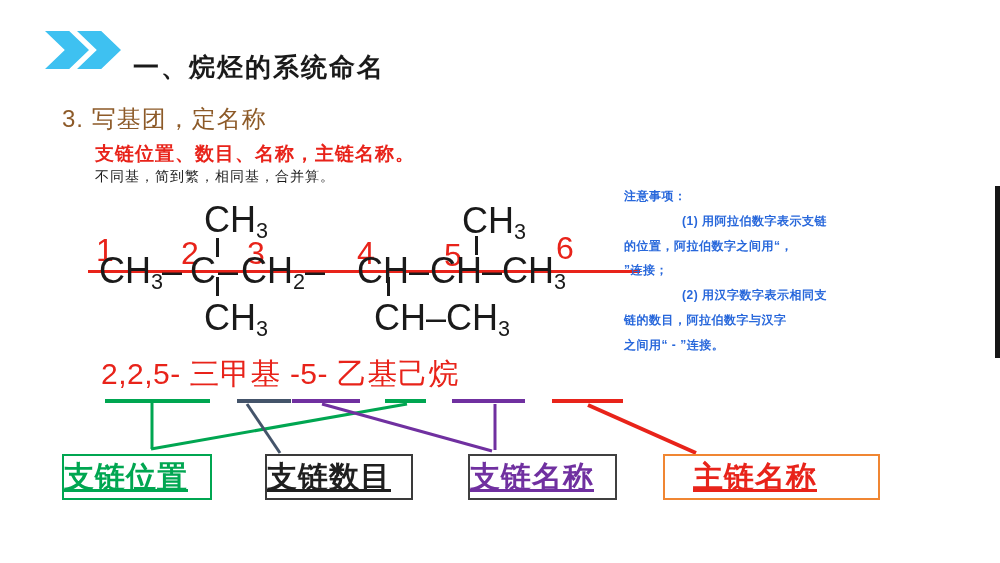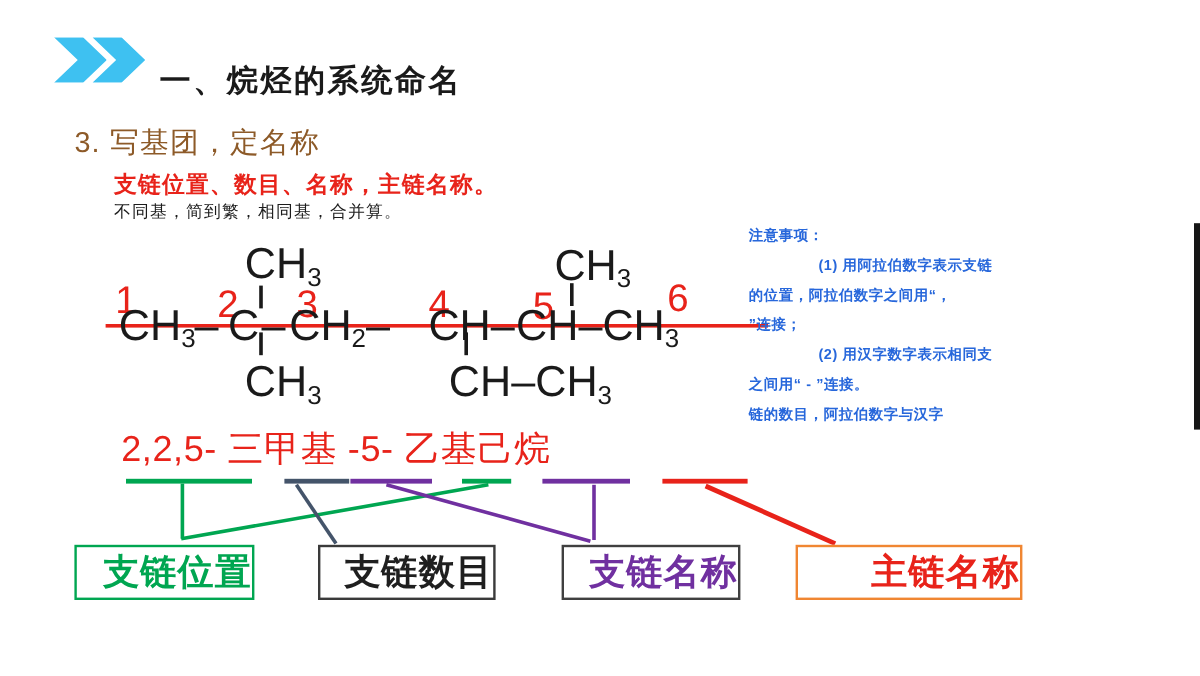--- a/index.html
+++ b/index.html
@@ -55,26 +55,26 @@
   .ul.g1{left:105px;width:105px;background:#00a651;}
   .ul.gy{left:237px;width:54px;background:#44546a;}
   .ul.p1{left:292px;width:68px;background:#7030a0;}
   .ul.g2{left:385px;width:41px;background:#00a651;}
   .ul.p2{left:452px;width:73px;background:#7030a0;}
   .ul.rd{left:552px;width:71px;background:#e8231a;}
   svg.connectors{position:absolute;left:0;top:0;width:1000px;height:563px;pointer-events:none;}
 
   
   .lbox{position:absolute;top:454px;height:42px;display:flex;align-items:center;
-        justify-content:flex-end;font-size:30px;font-weight:700;letter-spacing:1px;
-        background:#fff;}
+        justify-content:flex-start;font-size:30px;font-weight:700;letter-spacing:1px;
+        background:#fff;text-decoration:underline;}
   .lbox.pos {left:62px; width:146px;border:2px solid #00a651;color:#00a651;}
   .lbox.cnt {left:265px;width:144px;border:2px solid #3a3a3a;color:#1f1f1f;}
   .lbox.bnm {left:468px;width:145px;border:2px solid #404040;color:#7030a0;}
-  .lbox.mnm {left:663px;width:185px;border:2px solid #f08632;color:#e8231a;}
+  .lbox.mnm {left:663px;width:185px;border:2px solid #f08632;color:#e8231a;padding-left:28px;}
 </style>
 </head>
 <body>
 
 <div class="slide">
 
   <span class="chev c1"></span>
   <span class="chev c2"></span>
   <h1 class="page-title">一、烷烃的系统命名</h1>
 
@@ -114,22 +114,22 @@
     <span class="branch bbl"><span>CH</span><span class="sb">3</span></span>
     <span class="branch bbr"><span>CH–CH</span><span class="sb">3</span></span>
   </div>
 
   <div class="notes">
     <div>注意事项：</div>
     <div class="indent">(1) 用阿拉伯数字表示支链</div>
     <div>的位置，阿拉伯数字之间用“，</div>
     <div>”连接；</div>
     <div class="indent">(2) 用汉字数字表示相同支</div>
+    <div>链的数目，阿拉伯数字与汉字</div>
     <div>之间用“ - ”连接。</div>
-    <div>链的数目，阿拉伯数字与汉字</div>
   </div>
   <div class="edgebar"></div>
 
   <div class="iupac">2,2,5- 三甲基 -5- 乙基己烷</div>
   <div class="ul g1"></div>
   <div class="ul gy"></div>
   <div class="ul p1"></div>
   <div class="ul g2"></div>
   <div class="ul p2"></div>
   <div class="ul rd"></div>

